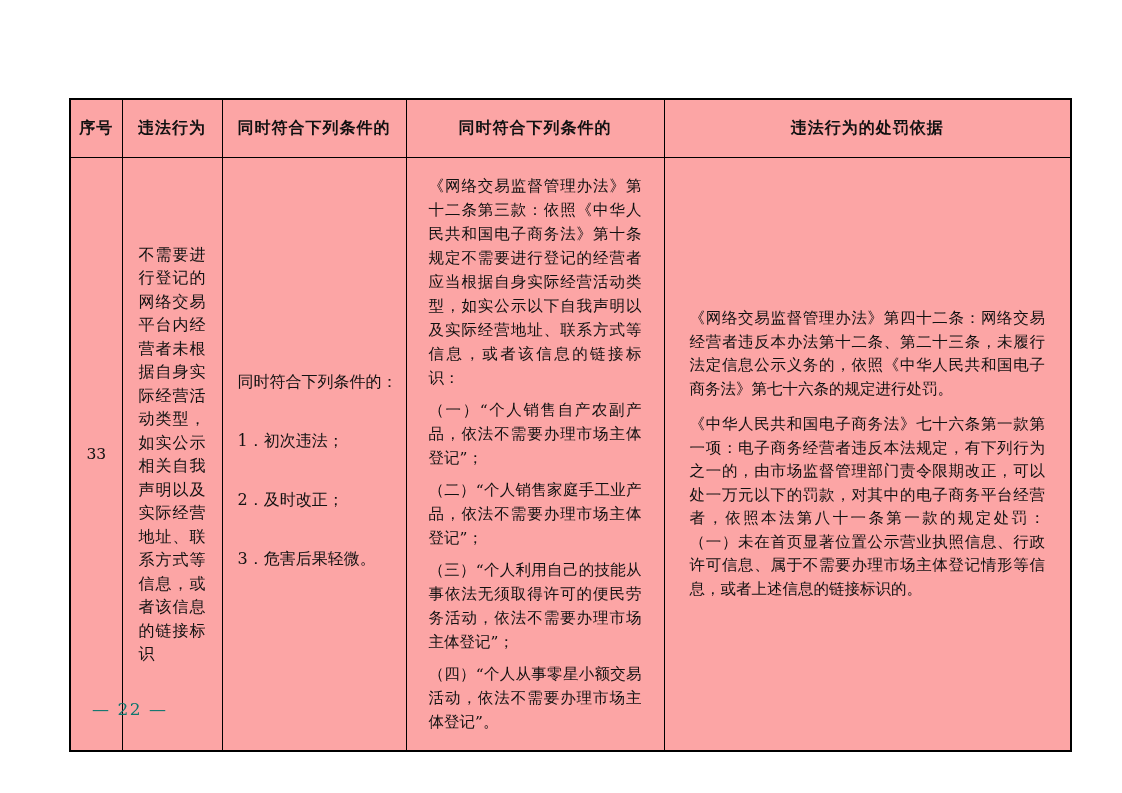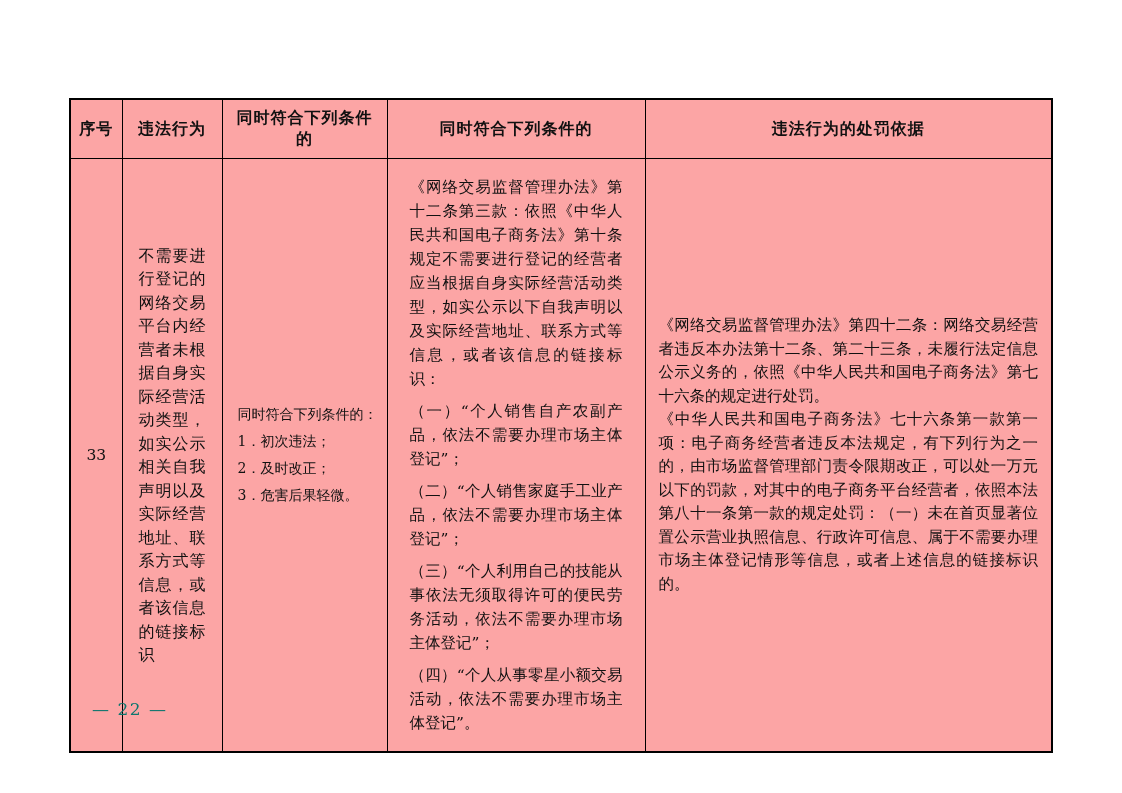--- a/index.html
+++ b/index.html
@@ -49,35 +49,36 @@
   }
   .cell-behavior .txt {
     padding: 0 8px;
     font-size: 16px;
     line-height: 23.5px;
     text-align: justify;
     text-justify: inter-character;
   }
   .cell-conditions .line {
     padding-left: 7px;
-    font-size: 14px;
+    font-size: 16px;
     line-height: 27px;
     white-space: nowrap;
     text-align: left;
+    margin-top: 32px;
   }
   .cell-qualitative p {
     margin: 8px;
     padding: 0 6px;
     font-size: 15.5px;
     line-height: 24px;
     text-align: justify;
     text-justify: inter-character;
   }
   .cell-punishment p {
-    margin: 0;
+    margin: 12px;
     padding: 0 5px;
     font-size: 15.5px;
     line-height: 23.5px;
     text-align: justify;
     text-justify: inter-character;
   }
   .page-number {
     position: absolute;
     left: 92px;
     top: 699px;

